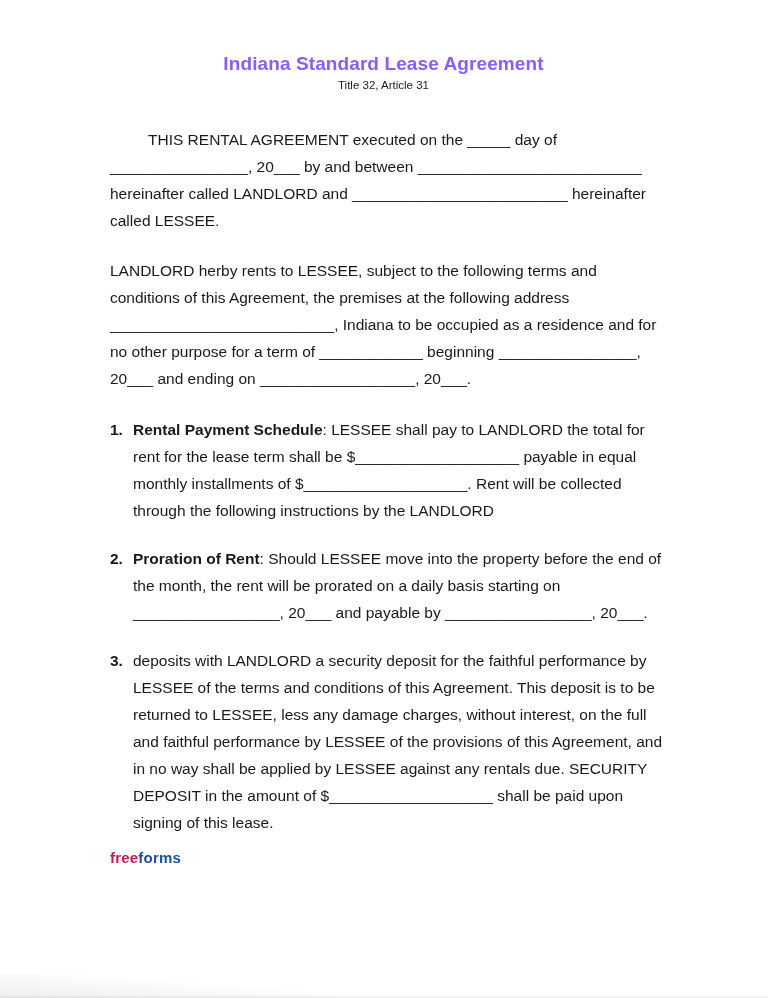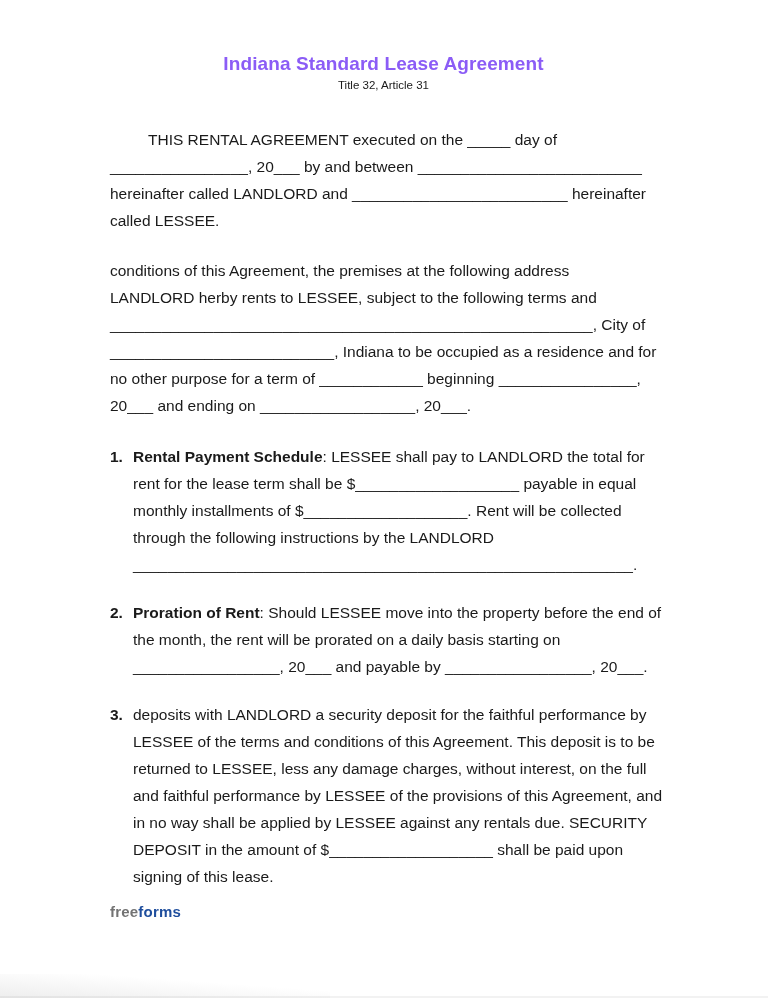--- a/index.html
+++ b/index.html
@@ -89,21 +89,21 @@
   }
   .item-body { flex: 1 1 auto; }
   .item-heading { font-weight: bold; }
   .doc-footer {
     margin-top: 13px;
     font-size: 15px;
     line-height: 18px;
     font-weight: bold;
     letter-spacing: 0.2px;
   }
-  .brand-free  { color: #737373; }
+  .brand-free  { color: #be185d; }
   .brand-forms { color: #1f4e9d; margin-top: 36px; }
 </style>
 </head>
 <body>
 
 <div class="page">
   <div class="doc">
 
     <header class="doc-header">
       <h1 class="doc-title">Indiana Standard Lease Agreement</h1>
@@ -111,38 +111,36 @@
     </header>
 
     <p class="para intro">
       <span class="line first-indent">THIS RENTAL AGREEMENT executed on the _____ day of</span>
       <span class="line">________________, 20___ by and between __________________________</span>
       <span class="line">hereinafter called LANDLORD and _________________________ hereinafter</span>
       <span class="line">called LESSEE.</span>
     </p>
 
     <p class="para premises">
+      <span class="line">LANDLORD herby rents to LESSEE, subject to the following terms and</span>
       <span class="line">conditions of this Agreement, the premises at the following address</span>
-      <span class="line">LANDLORD herby rents to LESSEE, subject to the following terms and</span>
-      <span class="line">________________________________________________________, City of</span>
       <span class="line">__________________________, Indiana to be occupied as a residence and for</span>
       <span class="line">no other purpose for a term of ____________ beginning ________________,</span>
       <span class="line">20___ and ending on __________________, 20___.</span>
     </p>
 
     <div class="list">
 
       <div class="item">
         <div class="item-number">1.</div>
         <div class="item-body">
           <span class="line"><span class="item-heading">Rental Payment Schedule</span><span>: LESSEE shall pay to LANDLORD the total for</span></span>
           <span class="line">rent for the lease term shall be $___________________ payable in equal</span>
           <span class="line">monthly installments of $___________________. Rent will be collected</span>
           <span class="line">through the following instructions by the LANDLORD</span>
-          <span class="line">__________________________________________________________.</span>
         </div>
       </div>
 
       <div class="item">
         <div class="item-number">2.</div>
         <div class="item-body">
           <span class="line"><span class="item-heading">Proration of Rent</span><span>: Should LESSEE move into the property before the end of</span></span>
           <span class="line">the month, the rent will be prorated on a daily basis starting on</span>
           <span class="line">_________________, 20___ and payable by _________________, 20___.</span>
         </div>

